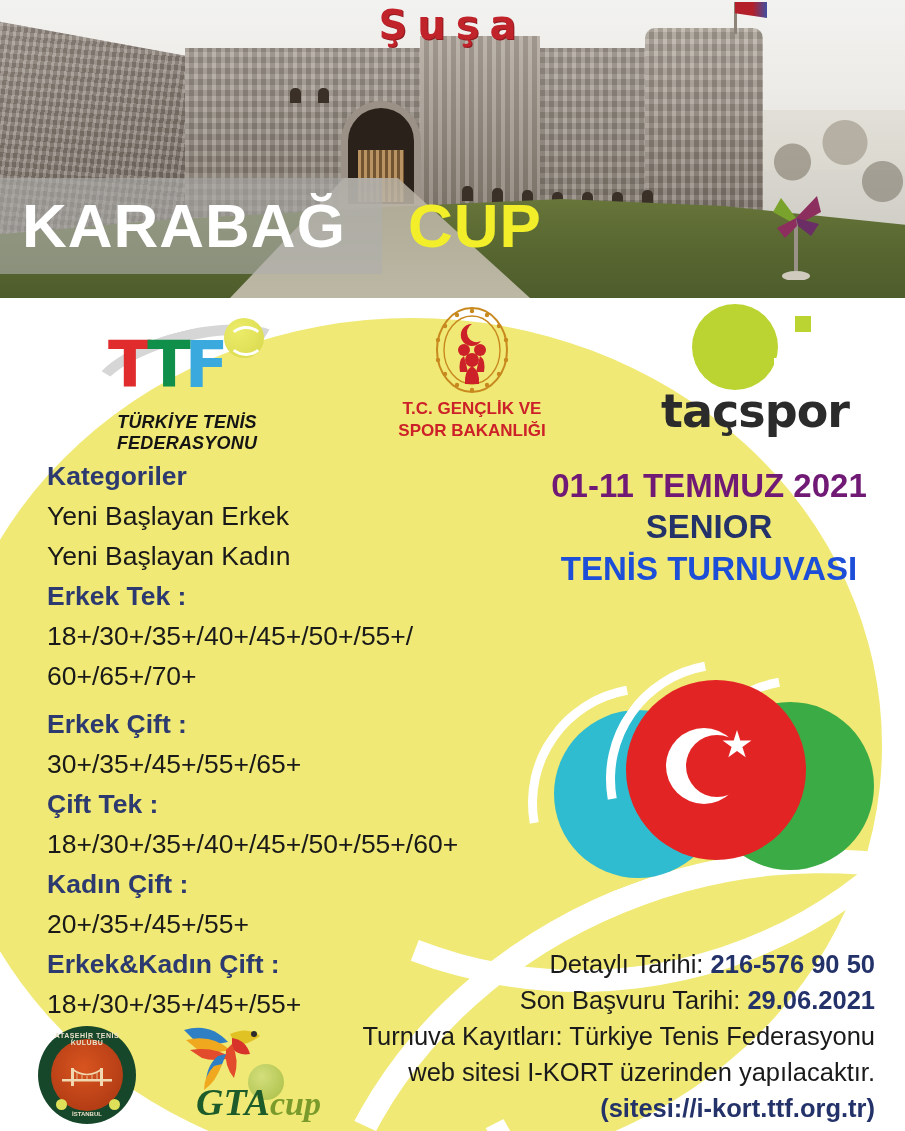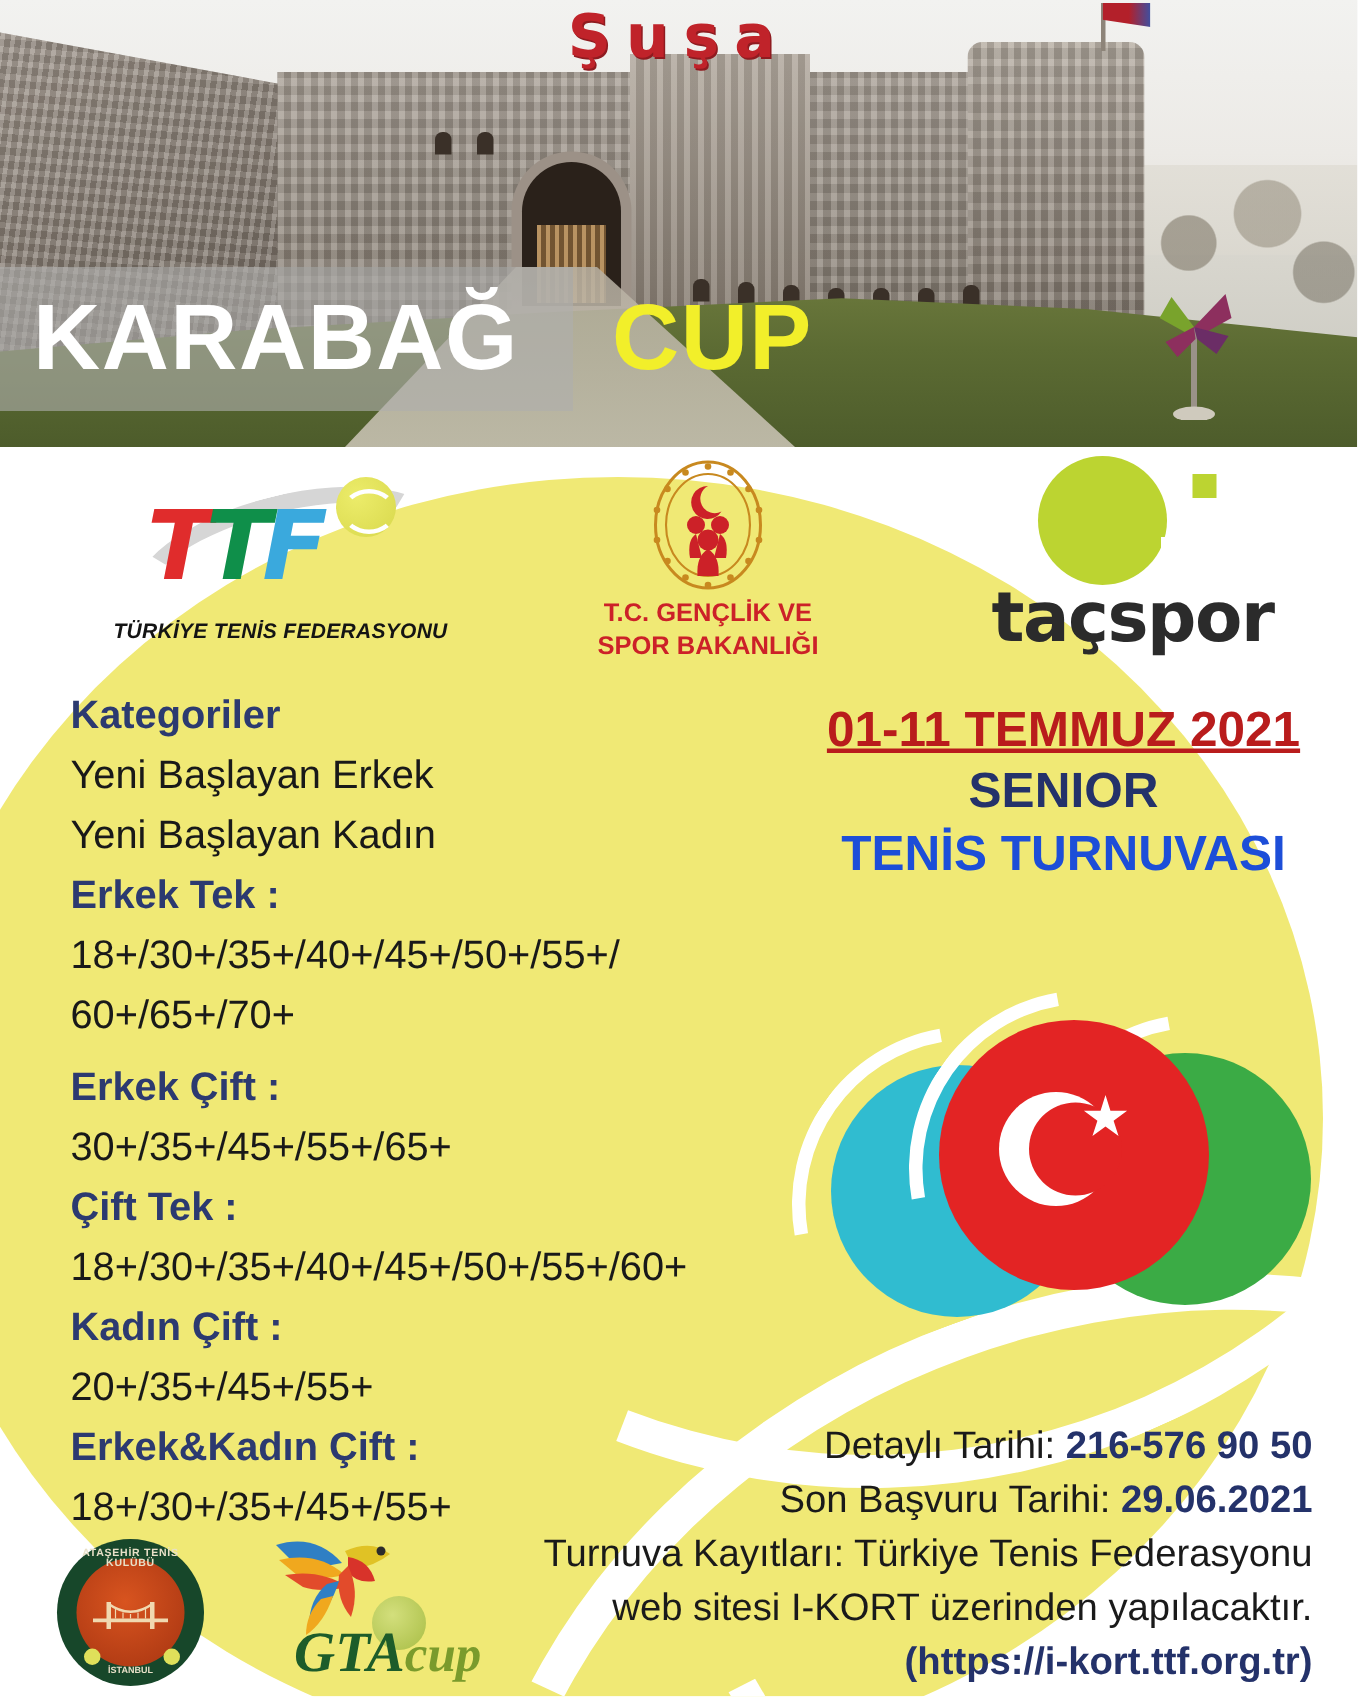--- a/index.html
+++ b/index.html
@@ -174,22 +174,22 @@
     border: 20px solid transparent;
     border-right-color: #ffffff;
     transform: rotate(18deg);
   }
 
   
   .logos { position: absolute; left: 0; top: 0; width: 905px; height: 150px; }
 
   .ttf-logo { position: absolute; left: 72px; top: 14px; width: 230px; height: 130px; }
   .ttf-letters {
-    position: absolute; left: 26px; top: 16px;
-    font-size: 64px; font-weight: bold; font-style: italic;
+    position: absolute; left: 36px; top: 16px;
+    font-size: 64px; font-weight: bold; 
     letter-spacing: -6px;
     font-family: "DejaVu Sans", sans-serif;
   }
   .ttf-letters .l1 { color:#e02c2c; }
   .ttf-letters .l2 { color:#0f8f4a; }
   .ttf-letters .l3 { color:#3aa9dd; }
   .ttf-ball {
     position:absolute; left: 152px; top: 6px; width: 40px; height: 40px;
     border-radius: 50%;
     background: radial-gradient(circle at 35% 32%, #ecec6a, #d8d84c);
@@ -199,21 +199,21 @@
     border-radius:50%; border:3px solid #ffffff; border-color: #fff transparent #fff transparent;
   }
   .ttf-swoosh {
     position:absolute; left: 14px; top: 18px; width: 190px; height: 70px;
     border-radius: 50%;
     border: 11px solid transparent; border-top-color: #d6d6d6;
     transform: rotate(-14deg);
   }
   .ttf-name {
     position:absolute; left: 0; top: 100px; width: 230px;
-    text-align:center; color:#141414; font-size: 14px; font-weight:bold;
+    text-align:center; color:#141414; font-size: 18px; font-weight:bold;
     font-style: italic; letter-spacing:.2px;
   }
 
   .gsb-logo { position:absolute; left: 372px; top: 8px; width: 200px; height: 140px; }
   .gsb-seal { position:absolute; left: 62px; top: 0; width: 76px; height: 92px; }
   .gsb-name {
     position:absolute; left:0; top: 92px; width: 200px; text-align:center;
     color:#cc2128; font-size: 17px; font-weight: bold; line-height: 22px;
   }
 
@@ -252,21 +252,21 @@
     white-space: nowrap;
   }
   .cat-p {
     color: #191919; font-weight: normal; font-size: 26.5px; line-height: 40px;
     white-space: nowrap;
   }
   .cat-gap { height: 8px; }
 
   
   .headline { position:absolute; left: 520px; top: 168px; width: 378px; text-align:center; }
-  .hl-date { color:#b91c1c; font-weight:bold; font-size: 33px; line-height: 40px; white-space:nowrap;text-decoration:underline; }
+  .hl-date { color:#701a75; font-weight:bold; font-size: 33px; line-height: 40px; white-space:nowrap; }
   .hl-senior { color:#24326a; font-weight:bold; font-size: 33px; line-height: 42px; }
   .hl-tenis { color:#1d4ed8; font-weight:bold; font-size: 33px; line-height: 42px; white-space:nowrap; }
 
   
   .balls { position:absolute; left: 548px; top: 382px; width: 330px; height: 215px; }
   .ball { position:absolute; width: 168px; height: 168px; border-radius: 50%; }
   .ball.cyan { left: 6px; top: 30px; background:#30bcd0; }
   .ball.green { left: 158px; top: 22px; background:#3bab45; }
   .ball.red   { left: 78px; top: 0px;  background:#e32424; width: 180px; height: 180px; z-index: 3; }
   .ball .arc {
@@ -492,21 +492,21 @@
       <div class="c-line">
         <span>Detaylı Tarihi:</span>
         <span class="c-strong">216-576 90 50</span>
       </div>
       <div class="c-line">
         <span>Son Başvuru Tarihi:</span>
         <span class="c-strong">29.06.2021</span>
       </div>
       <div class="c-line">Turnuva Kayıtları: Türkiye Tenis Federasyonu</div>
       <div class="c-line">web sitesi I-KORT üzerinden yapılacaktır.</div>
-      <div class="c-url">(https://i-kort.ttf.org.tr)</div>
+      <div class="c-url">(sitesi://i-kort.ttf.org.tr)</div>
     </div>
 
     <div class="atk">
       <div class="atk-outer"></div>
       <div class="atk-inner"></div>
       <svg class="atk-bridge" viewBox="0 0 50 22">
         <rect x="0" y="13" width="50" height="2.5" fill="#f0d9b0"></rect>
         <rect x="9" y="2" width="3" height="18" fill="#f0d9b0"></rect>
         <rect x="38" y="2" width="3" height="18" fill="#f0d9b0"></rect>
         <path d="M10 3 Q25 14 40 3" fill="none" stroke="#f0d9b0" stroke-width="1.6"></path>

